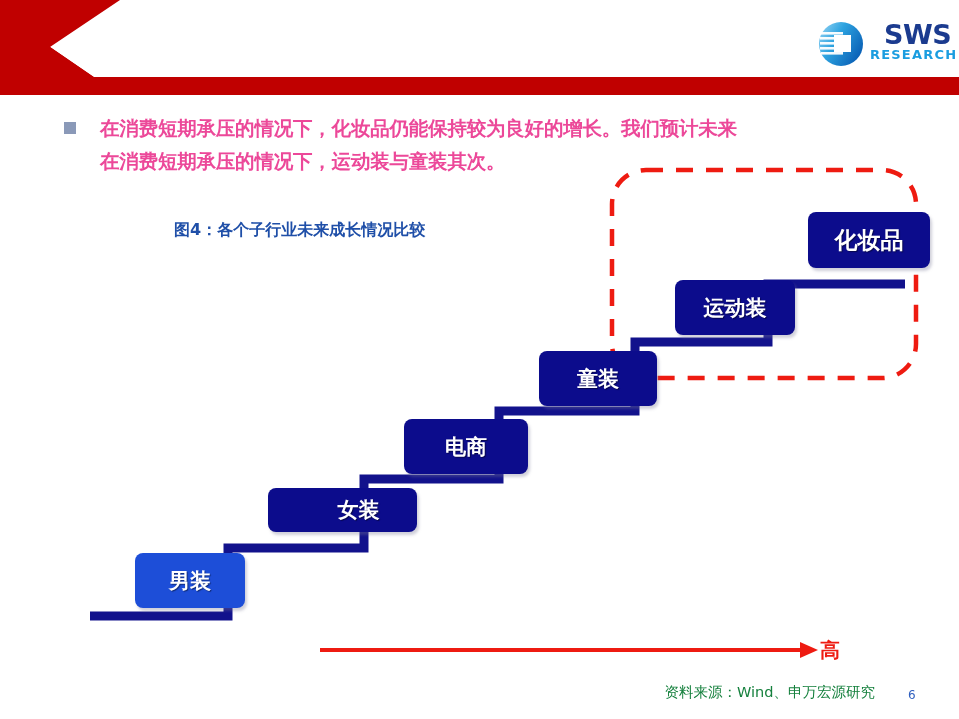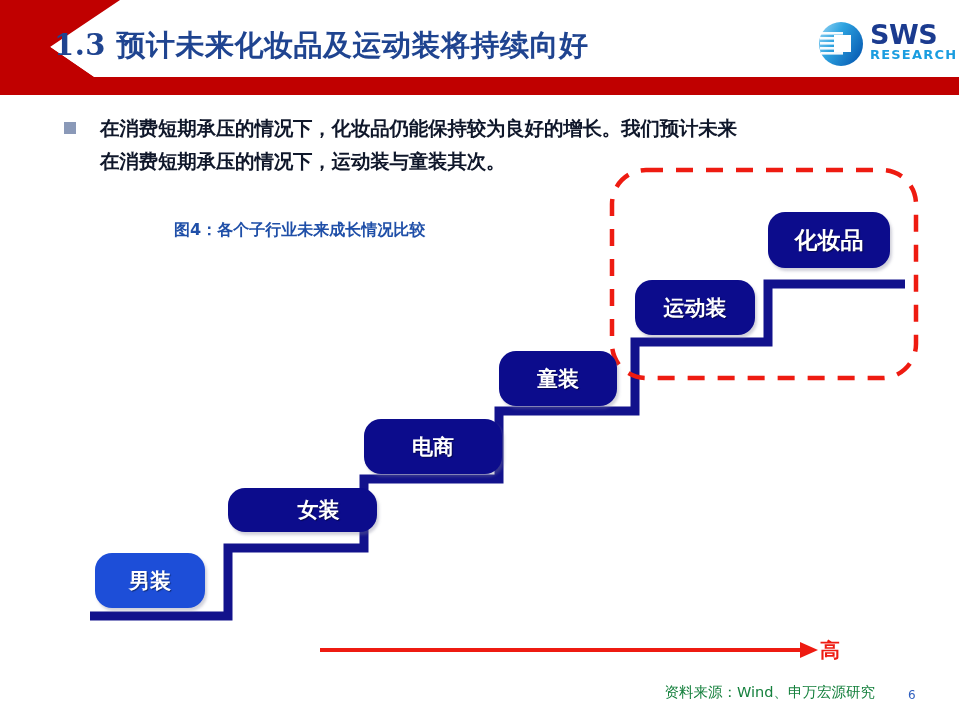--- a/index.html
+++ b/index.html
@@ -52,20 +52,21 @@
     position: absolute;
     left: 52px; top: 2px;
   }
   .logo-sws {
     font-family: "DejaVu Sans", "Liberation Sans", sans-serif;
     font-size: 27px;
     font-weight: bold;
     color: #1b3b8f;
     letter-spacing: -0.5px;
     line-height: 28px;
+    margin-left: 14px;
   }
   .logo-research {
     font-family: "DejaVu Sans", "Liberation Sans", sans-serif;
     font-size: 13px;
     font-weight: bold;
     color: #1a9de0;
     letter-spacing: 1.2px;
     line-height: 11px;
   }
 
@@ -82,21 +83,21 @@
     top: 10px;
     width: 12px;
     height: 12px;
     background: #8a99b8;
   }
   .bullet-text {
     margin-left: 36px;
     font-family: "DejaVu Sans", "Liberation Sans", sans-serif;
     font-size: 19.5px;
     font-weight: bold;
-    color: #0f172a;
+    color: #ec4899;
     line-height: 33px;
     letter-spacing: -0.2px;
   }
 
   
   .chart-title {
     position: absolute;
     left: 174px;
     top: 220px;
     font-family: "DejaVu Sans", "Liberation Sans", sans-serif;
@@ -109,29 +110,30 @@
   .chart-canvas {
     position: absolute;
     left: 0; top: 0;
     width: 959px; height: 719px;
     pointer-events: none;
   }
 
   .step-box {
     position: absolute;
     background: #0c0c8c;
-    border-radius: 17px;
+    border-radius: 8px;
     box-shadow: 2px 3px 3px rgba(120,120,150,0.35);
     color: #ffffff;
     font-family: "DejaVu Sans", "Liberation Sans", sans-serif;
     font-weight: bold;
     display: flex;
     align-items: center;
     justify-content: center;
     text-shadow: 1px 1px 1px rgba(0,0,0,0.45);
+    margin-left: 40px;
   }
 
   .axis-high {
     position: absolute;
     left: 820px;
     top: 637px;
     font-family: "DejaVu Sans", "Liberation Sans", sans-serif;
     font-size: 20px;
     font-weight: bold;
     color: #ee1b11;
@@ -162,21 +164,20 @@
 <div class="header">
   <svg class="header-svg" width="959" height="95" viewBox="0 0 959 95">
 
     <polygon points="0,0 120,0 50,47 120,95 0,95" fill="#c00000"></polygon>
 
     <polygon points="78,77 959,77 959,95 60,95" fill="#c00000"></polygon>
 
     <polygon points="50,47 120,95 90,95 34,60" fill="#c00000"></polygon>
   </svg>
 
-  <div class="header-title">1.3 预计未来化妆品及运动装将持续向好</div>
 
   <div class="logo">
     <svg class="logo-mark" viewBox="0 0 46 46">
       <defs>
         <linearGradient id="lgrad" x1="0" y1="0" x2="1" y2="0.6">
           <stop offset="0%" stop-color="#9fd8f5"></stop>
           <stop offset="45%" stop-color="#2da3e0"></stop>
           <stop offset="100%" stop-color="#0b63b8"></stop>
         </linearGradient>
       </defs>
@@ -213,21 +214,21 @@
 
   <g>
     <line x1="320" y1="650" x2="800" y2="650" stroke="#ee1b11" stroke-width="4"></line>
     <polygon points="800,642 818,650 800,658" fill="#ee1b11"></polygon>
   </g>
 </svg>
 
 <div id="step-boxes">
     <div class="step-box" style="left: 95px; top: 553px; width: 110px; height: 55px; font-size: 21px; background: #1d4ed8;">男装</div>
     <div class="step-box" style="left: 228px; top: 488px; width: 117px; height: 44px; font-size: 21px; background: rgb(12, 12, 140); padding-left: 32px;">女装</div>
-    <div class="step-box" style="left: 364px; top: 419px; width: 138px; height: 55px; font-size: 21px; background: rgb(12, 12, 140);">电商</div>
+    <div class="step-box" style="left: 364px; top: 419px; width: 124px; height: 55px; font-size: 21px; background: rgb(12, 12, 140);">电商</div>
     <div class="step-box" style="left: 499px; top: 351px; width: 118px; height: 55px; font-size: 21px; background: rgb(12, 12, 140);">童装</div>
     <div class="step-box" style="left: 635px; top: 280px; width: 120px; height: 55px; font-size: 21px; background: rgb(12, 12, 140); font-family: Liberation Mono, monospace;">运动装</div>
     <div class="step-box" style="left: 768px; top: 212px; width: 122px; height: 56px; font-size: 23px; background: rgb(12, 12, 140);">化妆品</div>
   </div>
 
 <div class="axis-high">高</div>
 
 <div class="source-note">资料来源：Wind、申万宏源研究</div>
 <div class="page-number">6</div>
 

